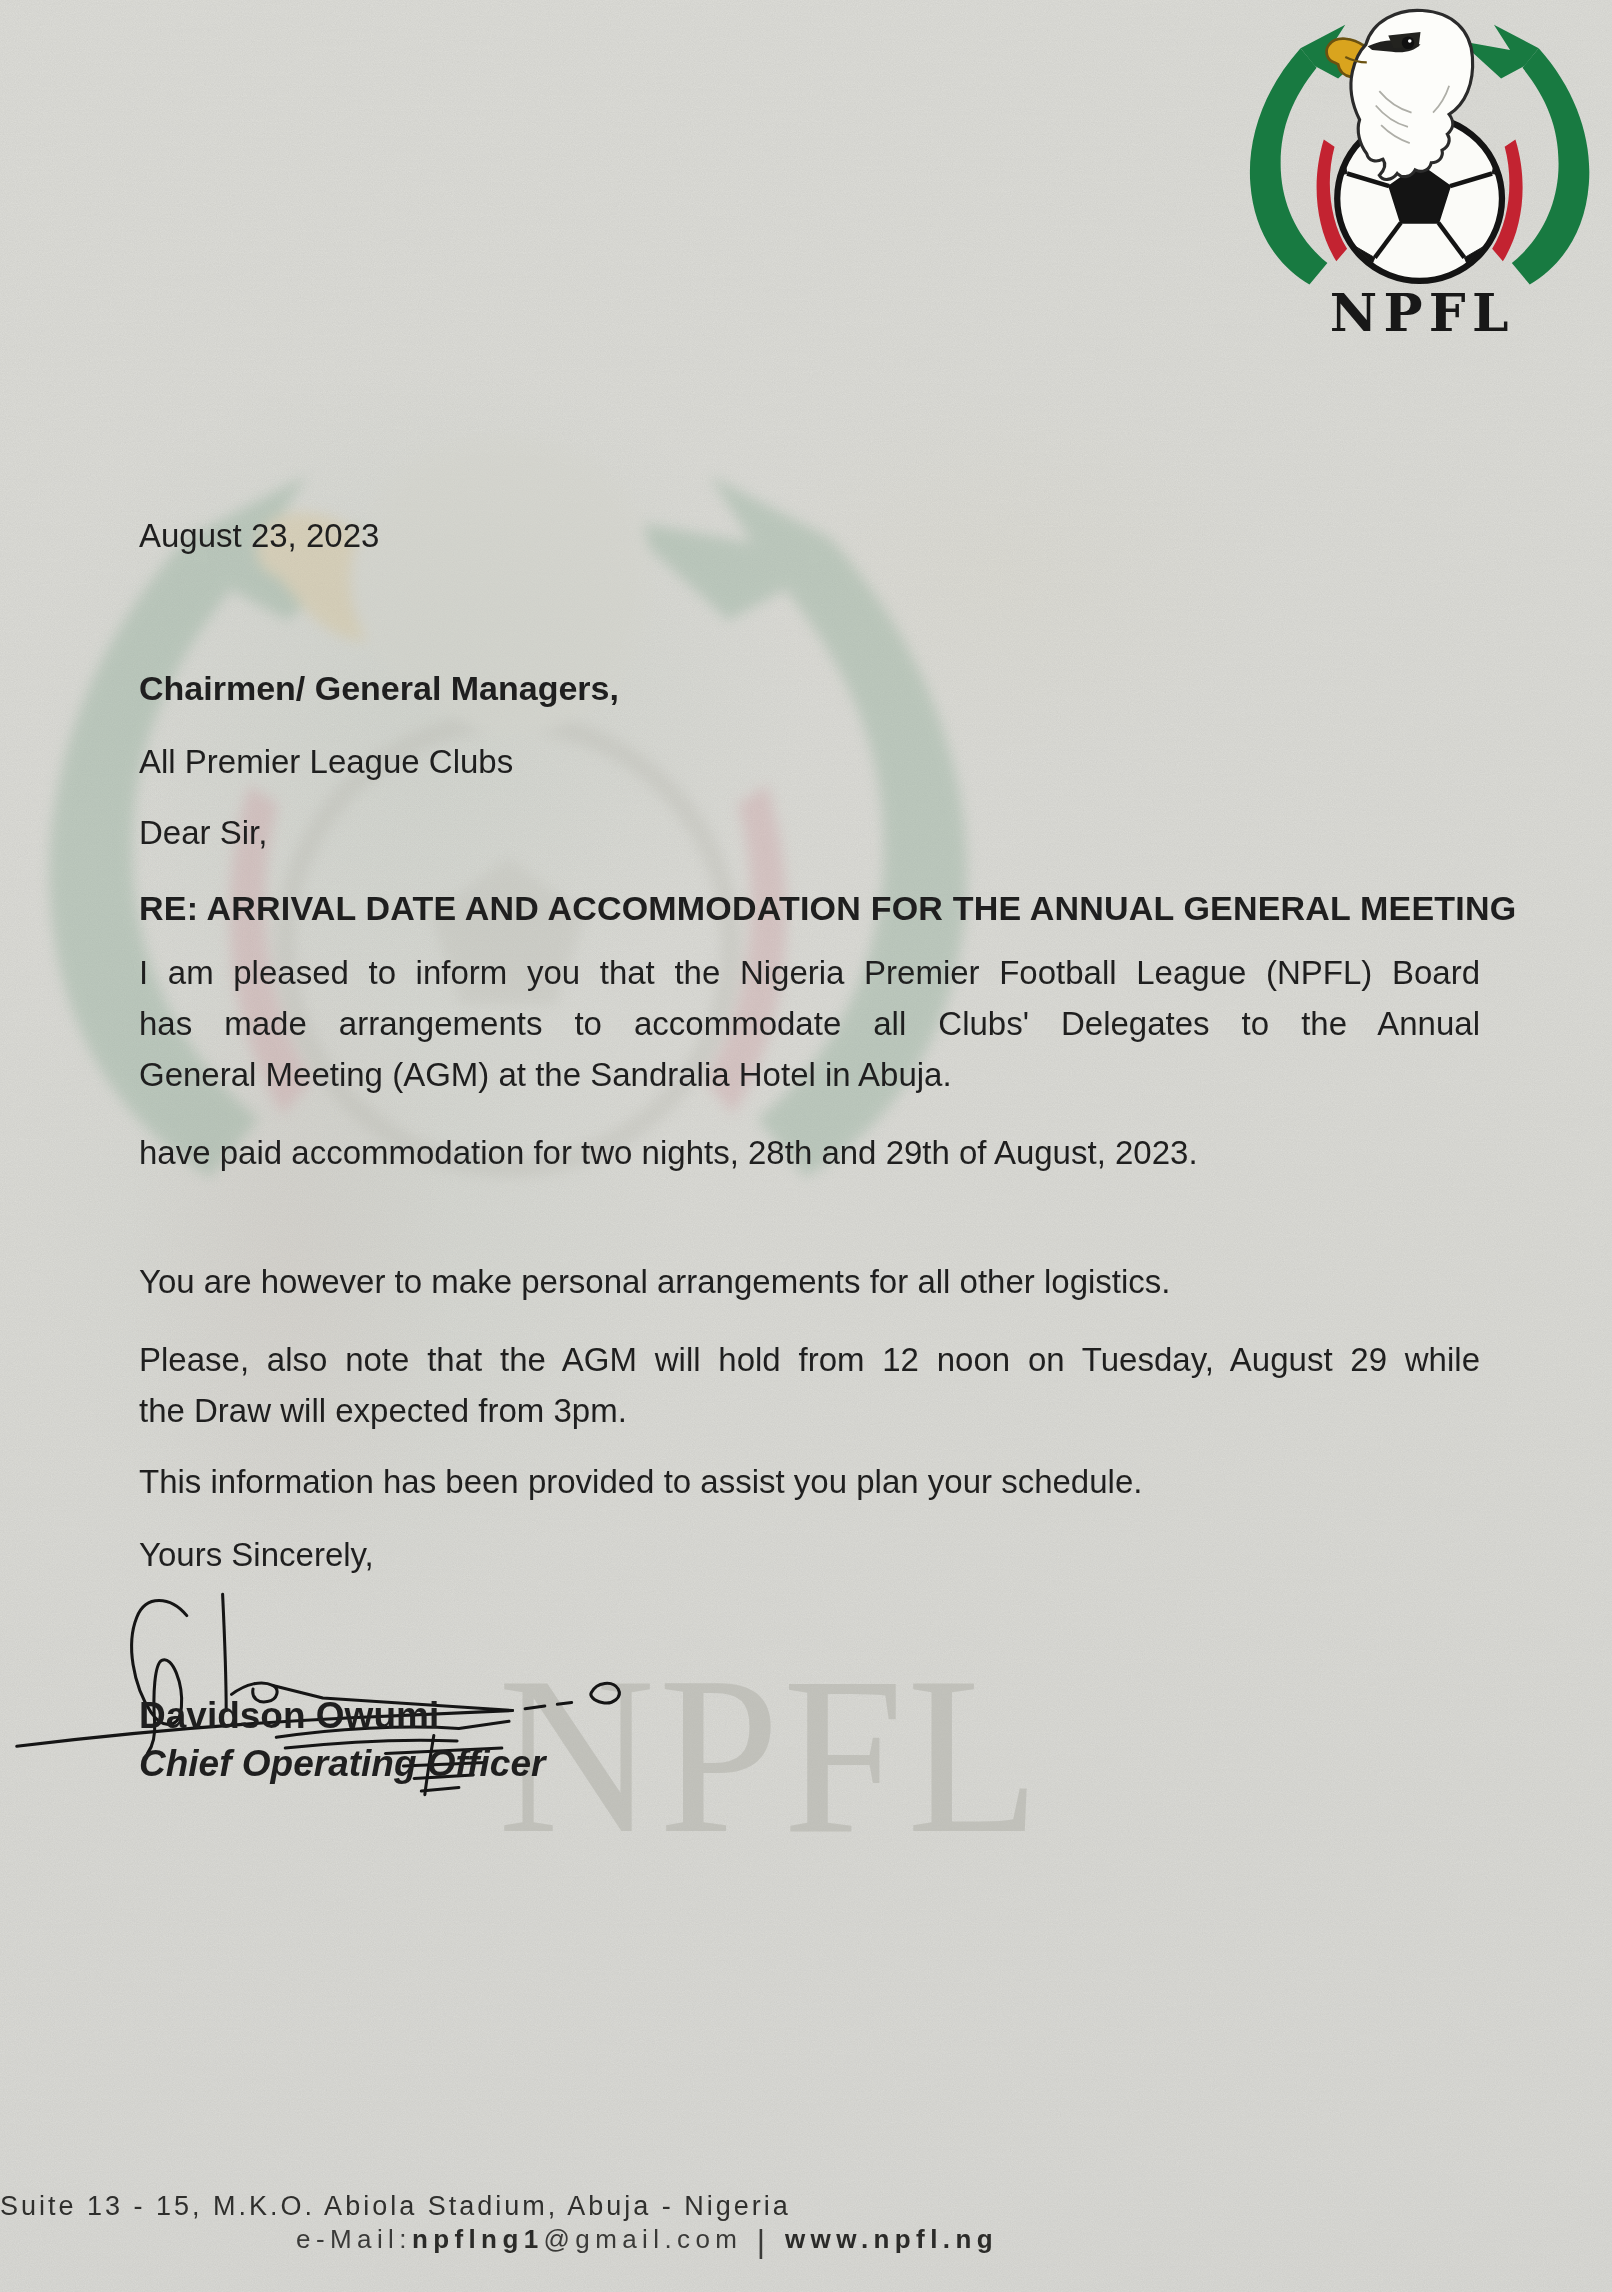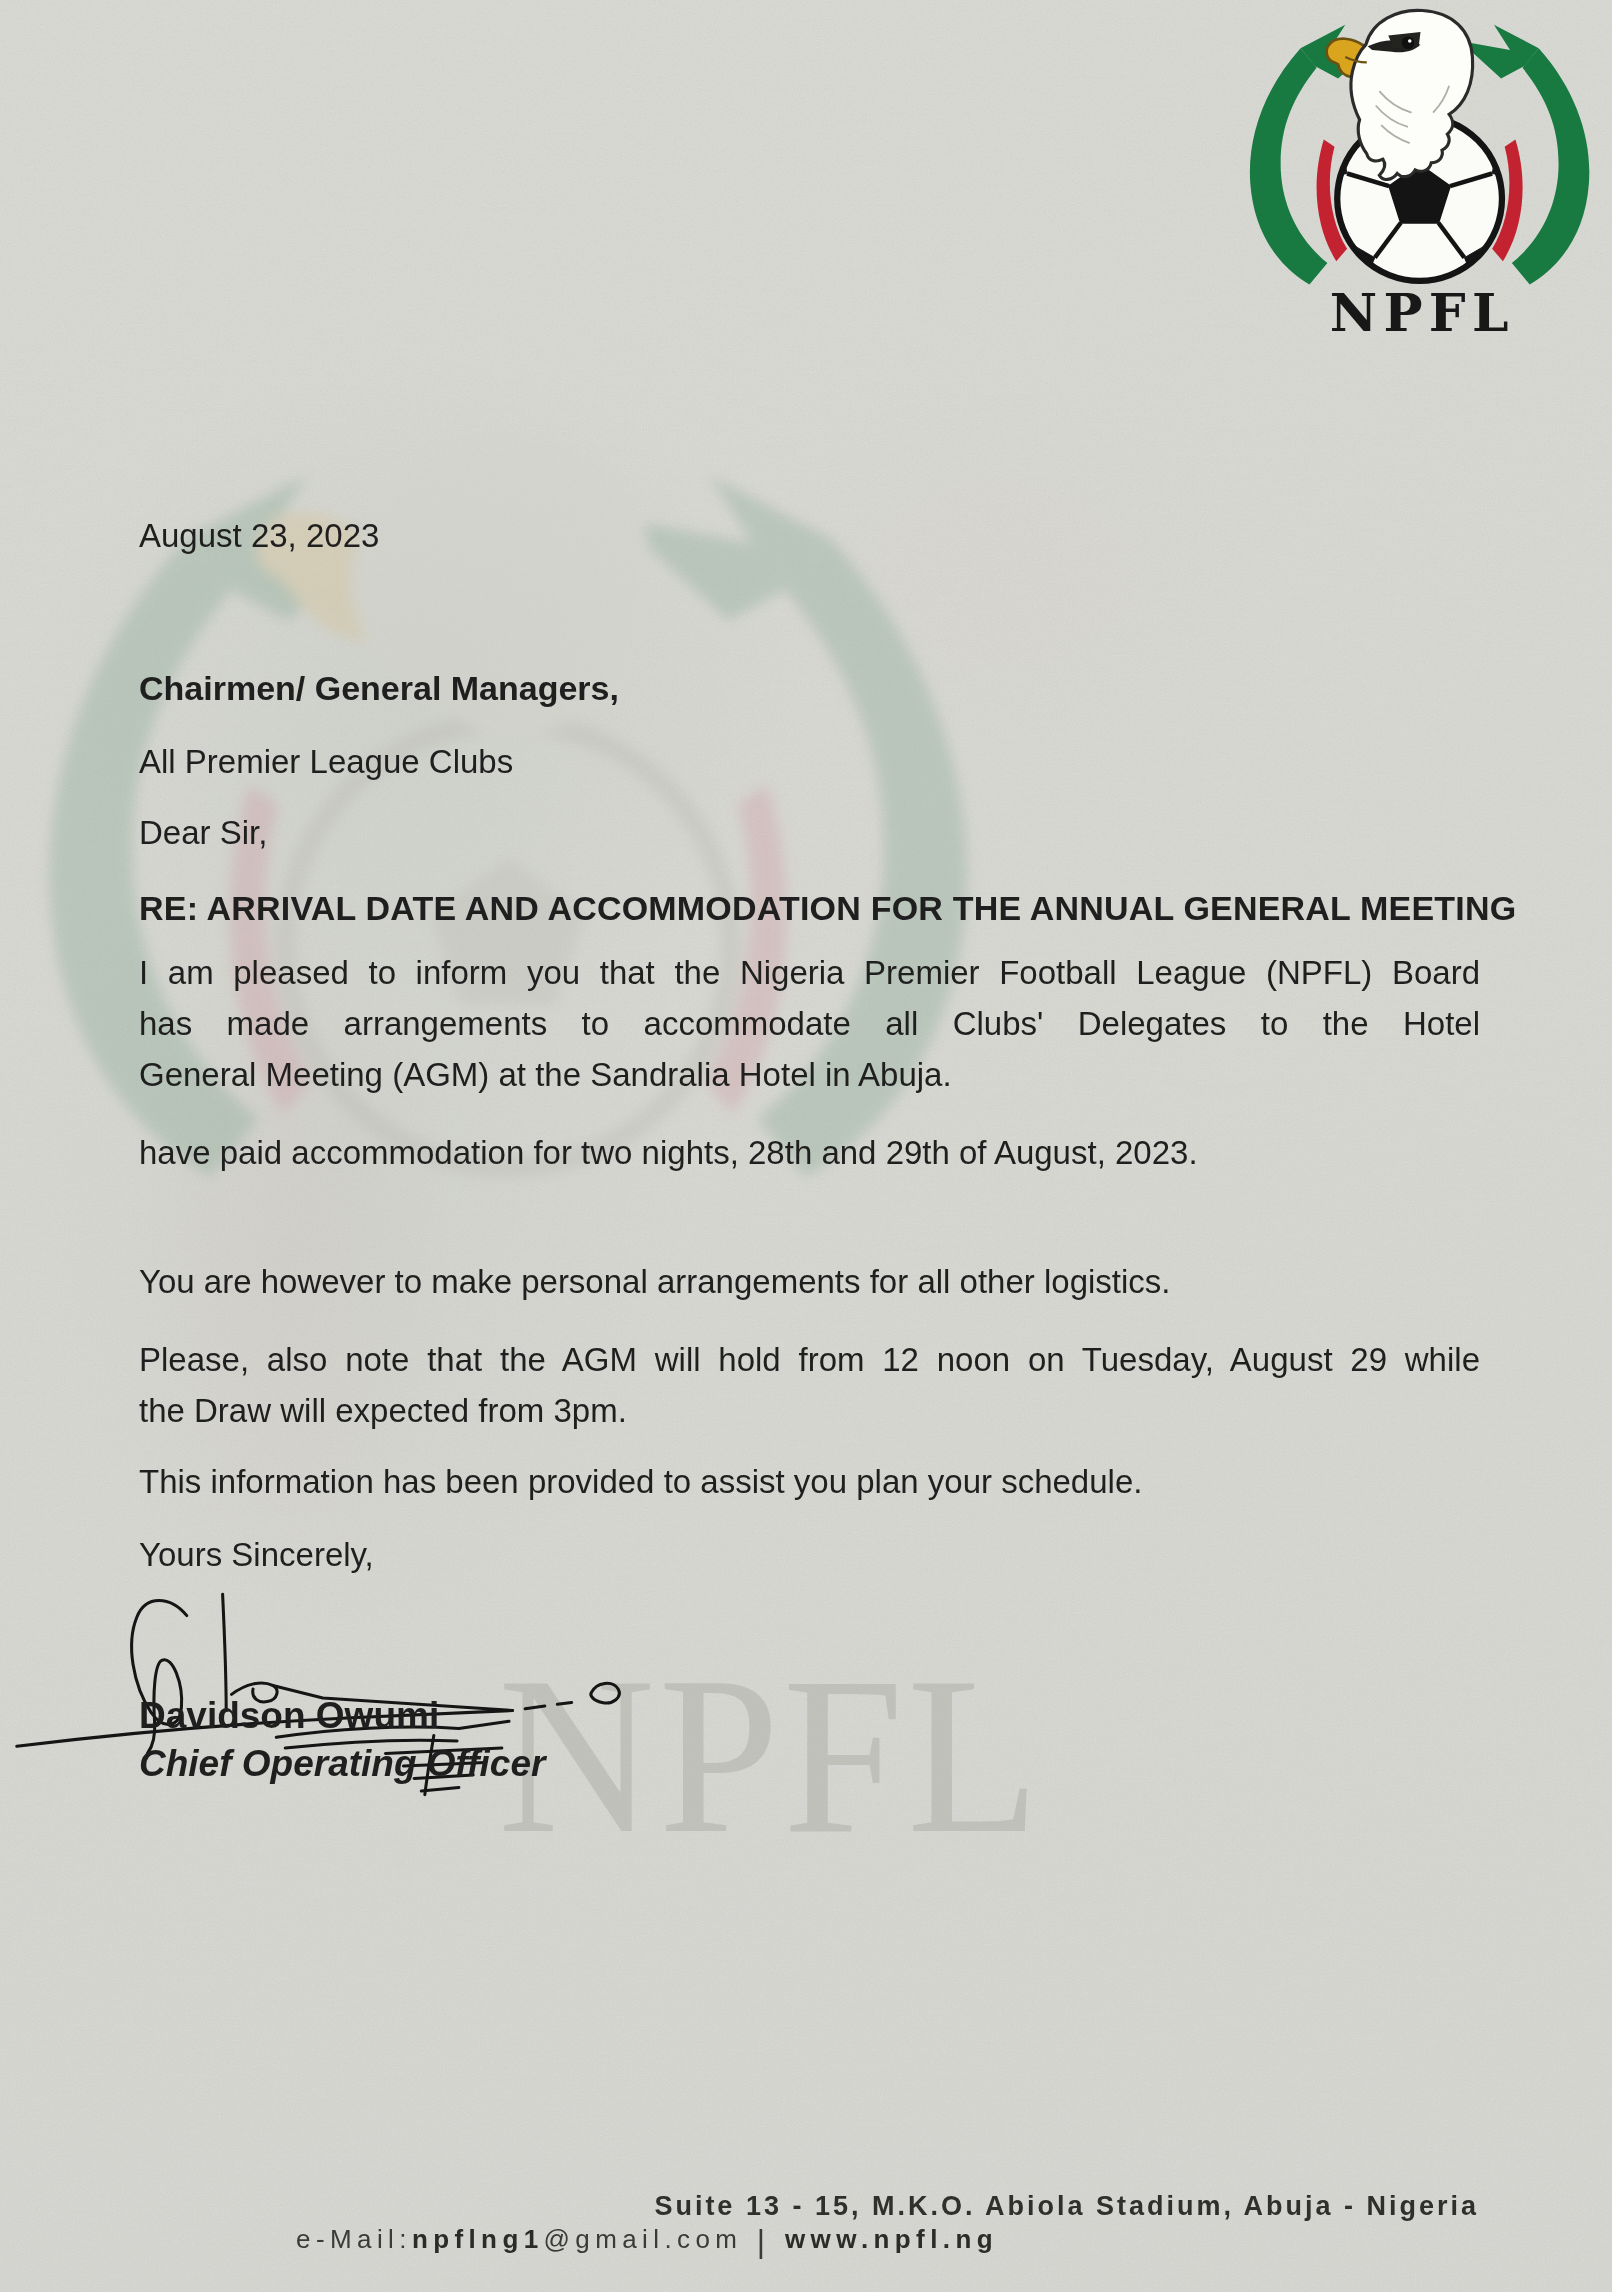--- a/index.html
+++ b/index.html
@@ -42,21 +42,21 @@
   .para:nth-child(4){top:1334px;}
   .para:nth-child(5){top:1456px;}
   .pline{font-size:33px;line-height:51px;text-align:justify;text-align-last:justify;}
   .pline.last{text-align-last:left;}
   .closing{top:1529px;}
   .signer-name{top:1690px;font-weight:bold;font-size:37px;}
   .signer-title{top:1738px;font-weight:bold;font-style:italic;font-size:37px;}
   .signature{left:10.7px;top:1587px;width:638px;height:213px;}
 
   
-  .f1{top:2191px;left:0;width:1479px;text-align:right;font-weight:bold;
+  .f1{top:2191px;left:0;width:1479px;text-align:left;font-weight:normal;
       font-size:27px;letter-spacing:3px;color:#2f2f2d;white-space:nowrap;}
   .f2{top:2223px;left:0;width:1294px;text-align:center;font-size:26px;
       letter-spacing:5.4px;color:#3a3a38;white-space:nowrap;}
   .f2 .b{font-weight:bold;color:#2b2b29;}
   .f2 .bar{font-size:32px;vertical-align:-3.6px;font-weight:normal;padding:0 1.8px;}
 </style>
 </head>
 <body>
 
 <div class="page">
@@ -150,21 +150,21 @@
 
   <div class="abs txt date">August 23, 2023</div>
   <div class="abs txt recip1">Chairmen/ General Managers,</div>
   <div class="abs txt recip2">All Premier League Clubs</div>
   <div class="abs txt salut">Dear Sir,</div>
   <div class="abs txt subject">RE: ARRIVAL DATE AND ACCOMMODATION FOR THE ANNUAL GENERAL MEETING</div>
 
   <div id="paras">
       <div class="para">
         <div class="pline">I am pleased to inform you that the Nigeria Premier Football League (NPFL) Board</div>
-        <div class="pline">has made arrangements to accommodate all Clubs' Delegates to the Hotel</div>
+        <div class="pline">has made arrangements to accommodate all Clubs' Delegates to the Annual</div>
         <div class="pline last">General Meeting (AGM) at the Sandralia Hotel in Abuja.</div>
       </div>
       <div class="para">
         <div class="pline last">have paid accommodation for two nights, 28th and 29th of August, 2023.</div>
       </div>
       <div class="para">
         <div class="pline last">You are however to make personal arrangements for all other logistics.</div>
       </div>
       <div class="para">
         <div class="pline">Please, also note that the AGM will hold from 12 noon on Tuesday, August 29 while</div>

